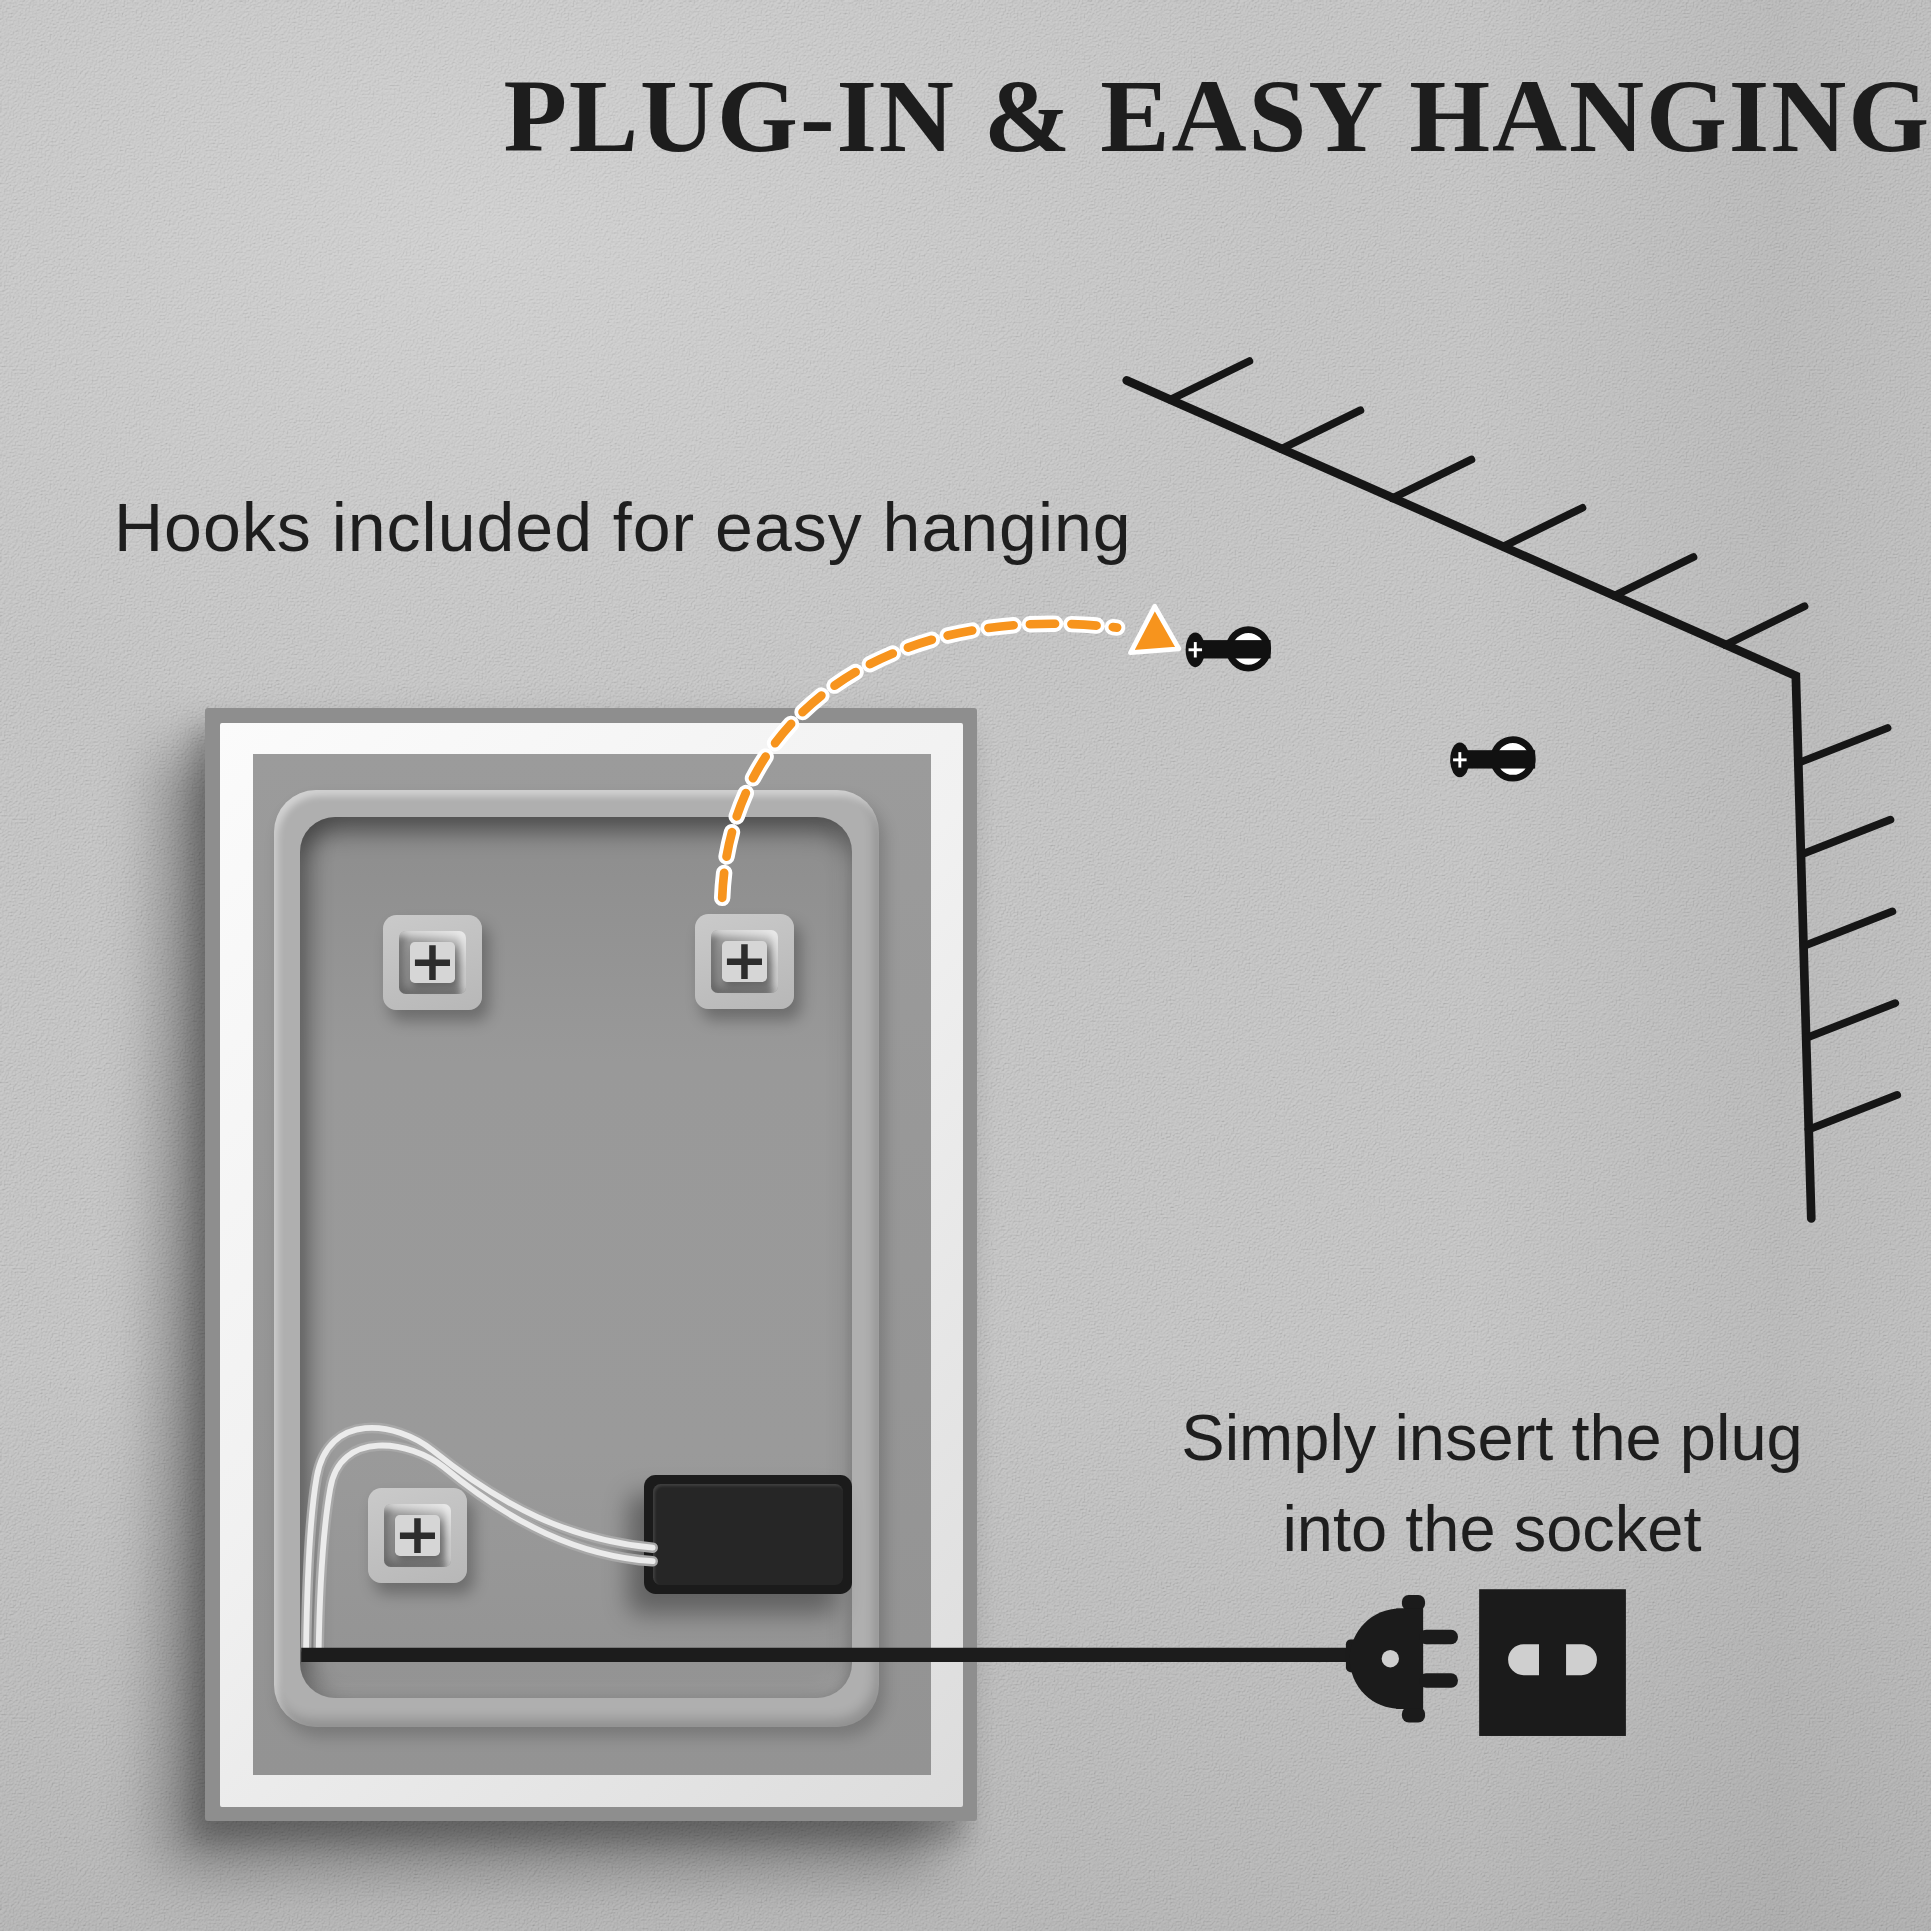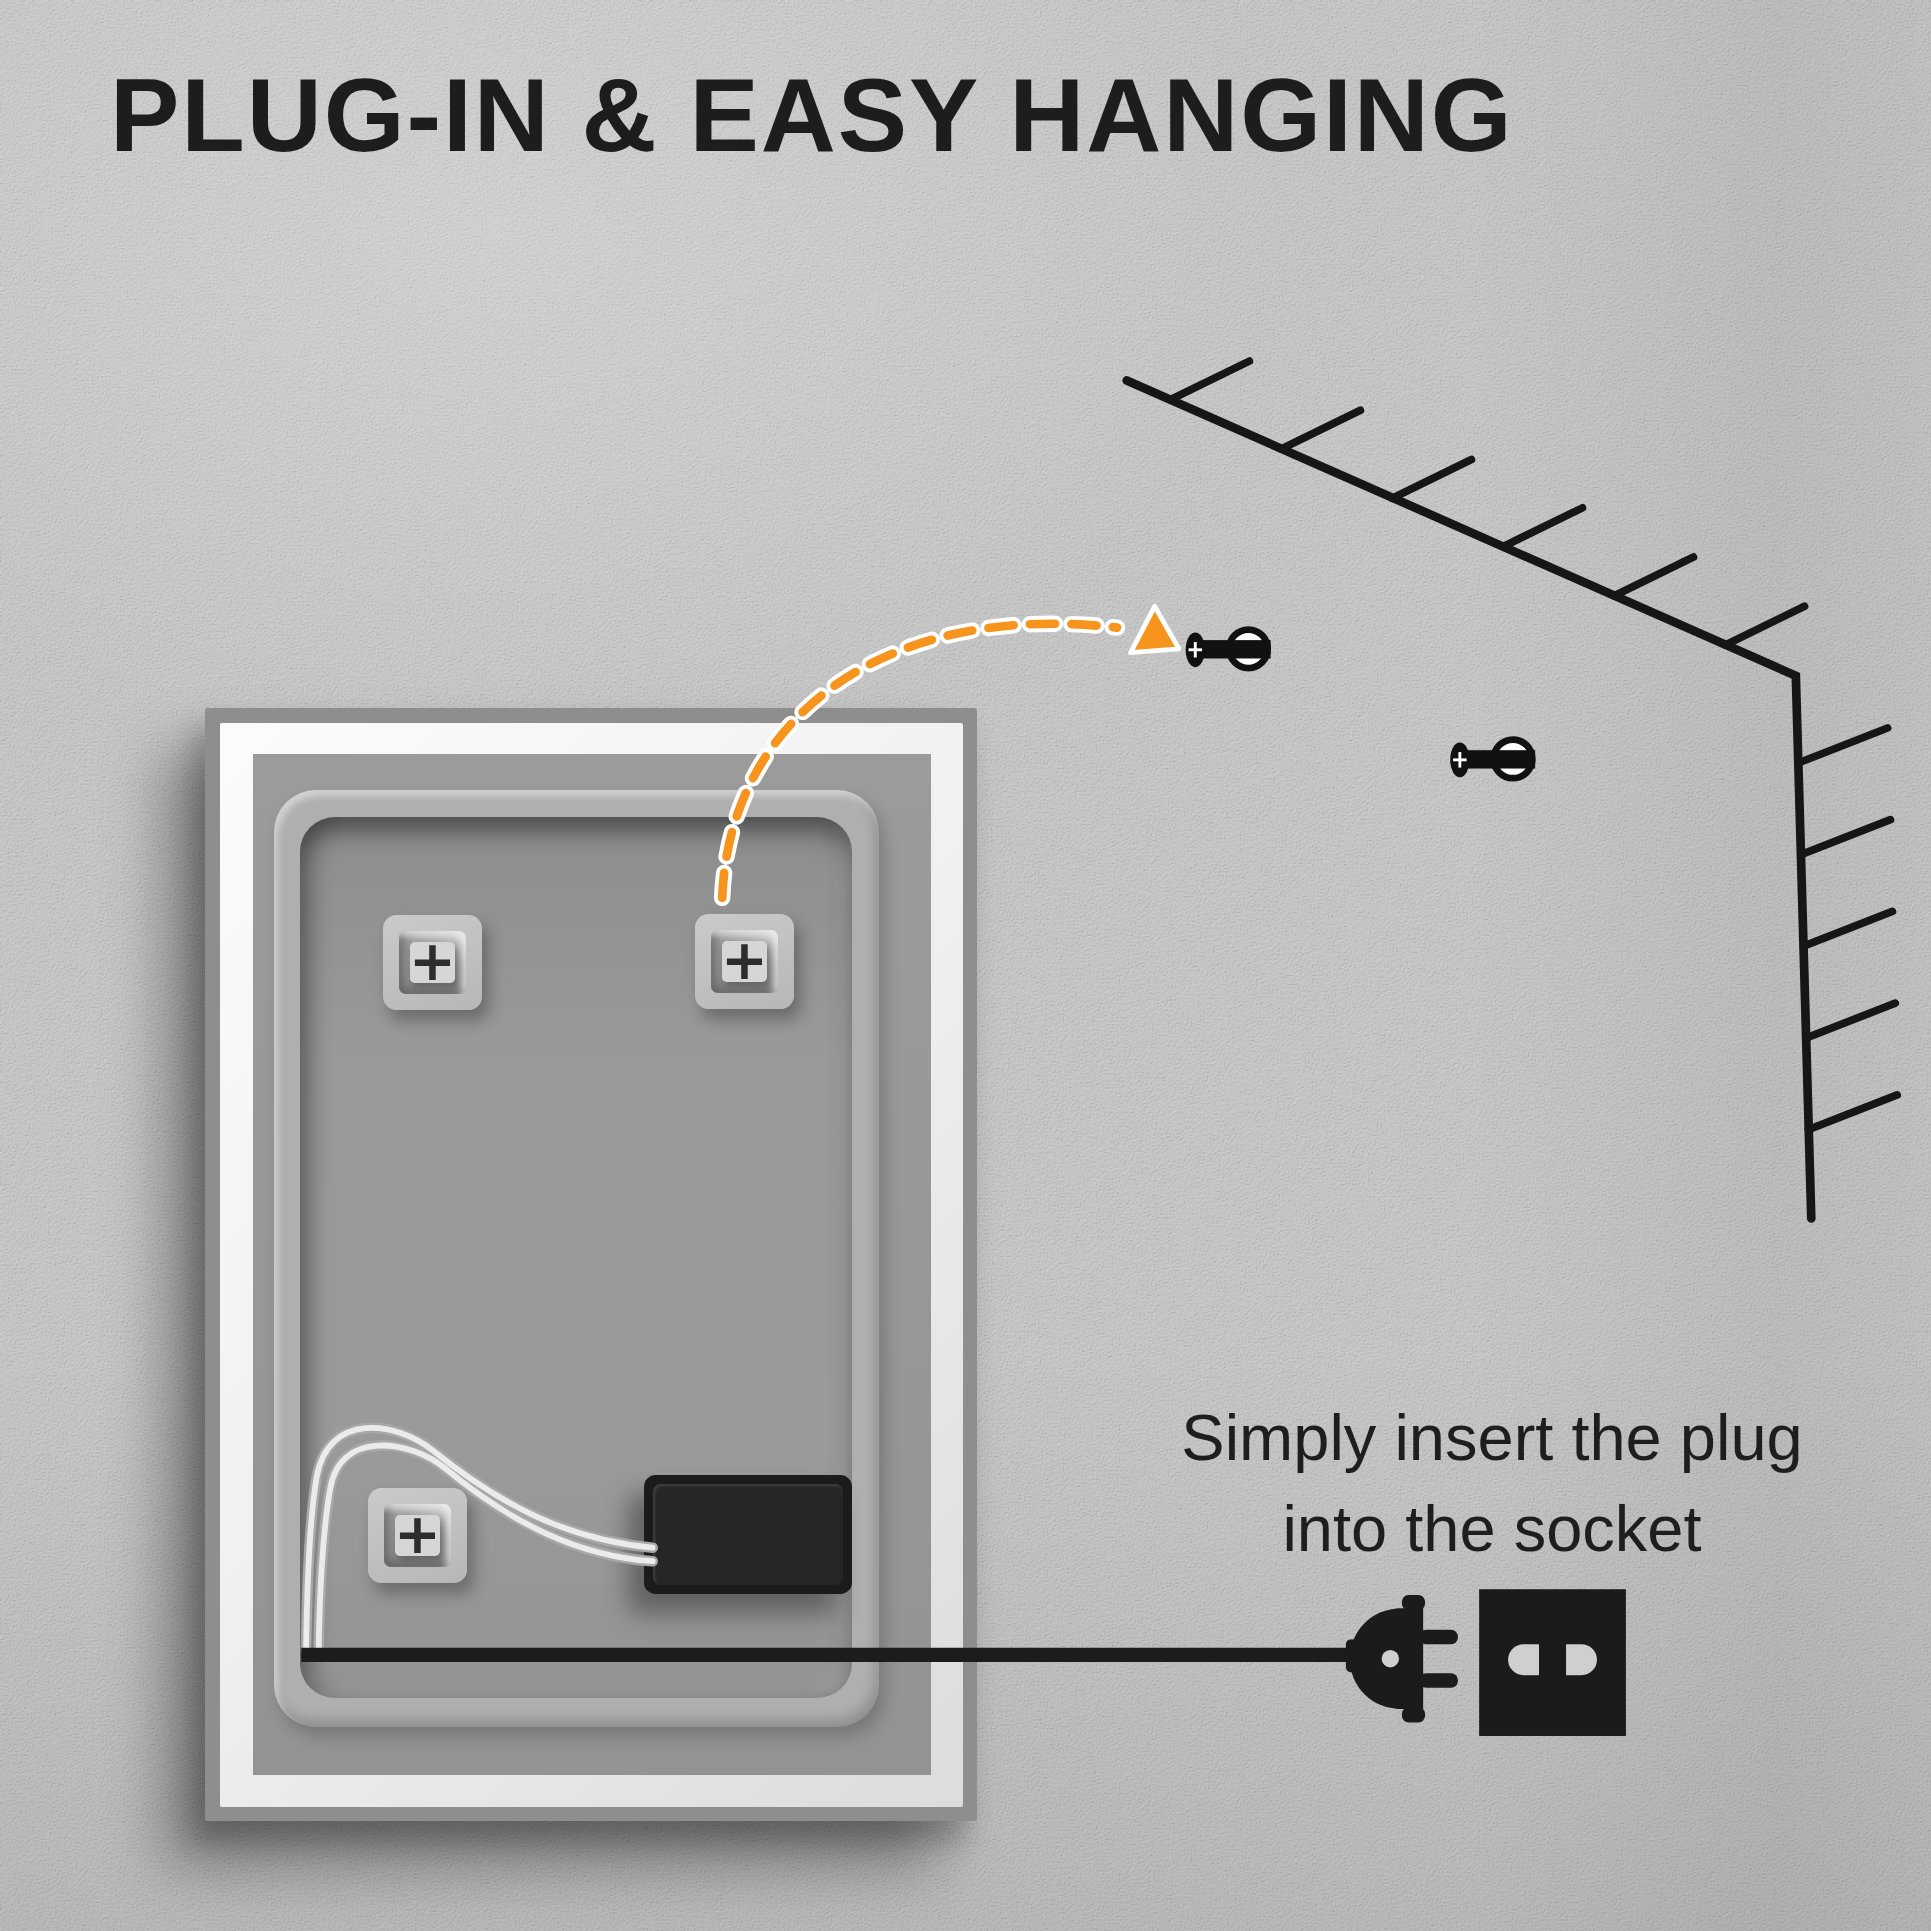--- a/index.html
+++ b/index.html
@@ -13,22 +13,22 @@
   .wall-shading{
     position:absolute;inset:0;z-index:1;pointer-events:none;
     background:
       radial-gradient(1352px 869px at 25% 12%, rgba(255,255,255,.20), rgba(255,255,255,0) 60%),
       linear-gradient(180deg, rgba(0,0,0,0) 70%, rgba(0,0,0,.07) 100%),
       linear-gradient(90deg, rgba(0,0,0,0) 76%, rgba(0,0,0,.05) 92%, rgba(0,0,0,.03) 100%);
   }
   
   .title{
     position:absolute;top:56px;left:0;width:1931px;padding-left:110px;box-sizing:border-box;
-    text-align:left;font-size:104px;font-weight:700;letter-spacing:1.9px;
-    color:#1d1d1d;z-index:6;white-space:nowrap;
+    text-align:right;font-size:104px;font-weight:700;letter-spacing:1.9px;
+    color:#1d1d1d;z-index:6;white-space:nowrap;font-family:Liberation Serif, serif;
   }
   .hooks-label{
     position:absolute;left:114px;top:488px;font-size:68px;font-weight:400;
     color:#1e1e1e;letter-spacing:1px;z-index:6;white-space:nowrap;
   }
   .plug-label{
     position:absolute;left:1009px;top:1392px;width:966px;text-align:center;
     font-size:65px;line-height:1.4;font-weight:400;color:#1e1e1e;z-index:6;
   }
   
@@ -106,20 +106,21 @@
         </feDiffuseLighting>
       </filter>
     </defs>
     <rect x="0" y="0" width="2000" height="2000" fill="#c9c9c9"></rect>
     <rect x="0" y="0" width="2000" height="2000" filter="url(#stucco)" opacity="0.55"></rect>
   </svg>
   <div class="wall-shading"></div>
 
   <div class="title">PLUG-IN &amp; EASY HANGING</div>
 
+  <div class="hooks-label">Hooks included for easy hanging</div>
 
   <div class="plug-label">
     <div>Simply insert the plug</div>
     <div>into the socket</div>
   </div>
 
   <div class="mirror">
     <div class="m-white"></div>
     <div class="m-panel"></div>
     <div class="m-lip"></div>

